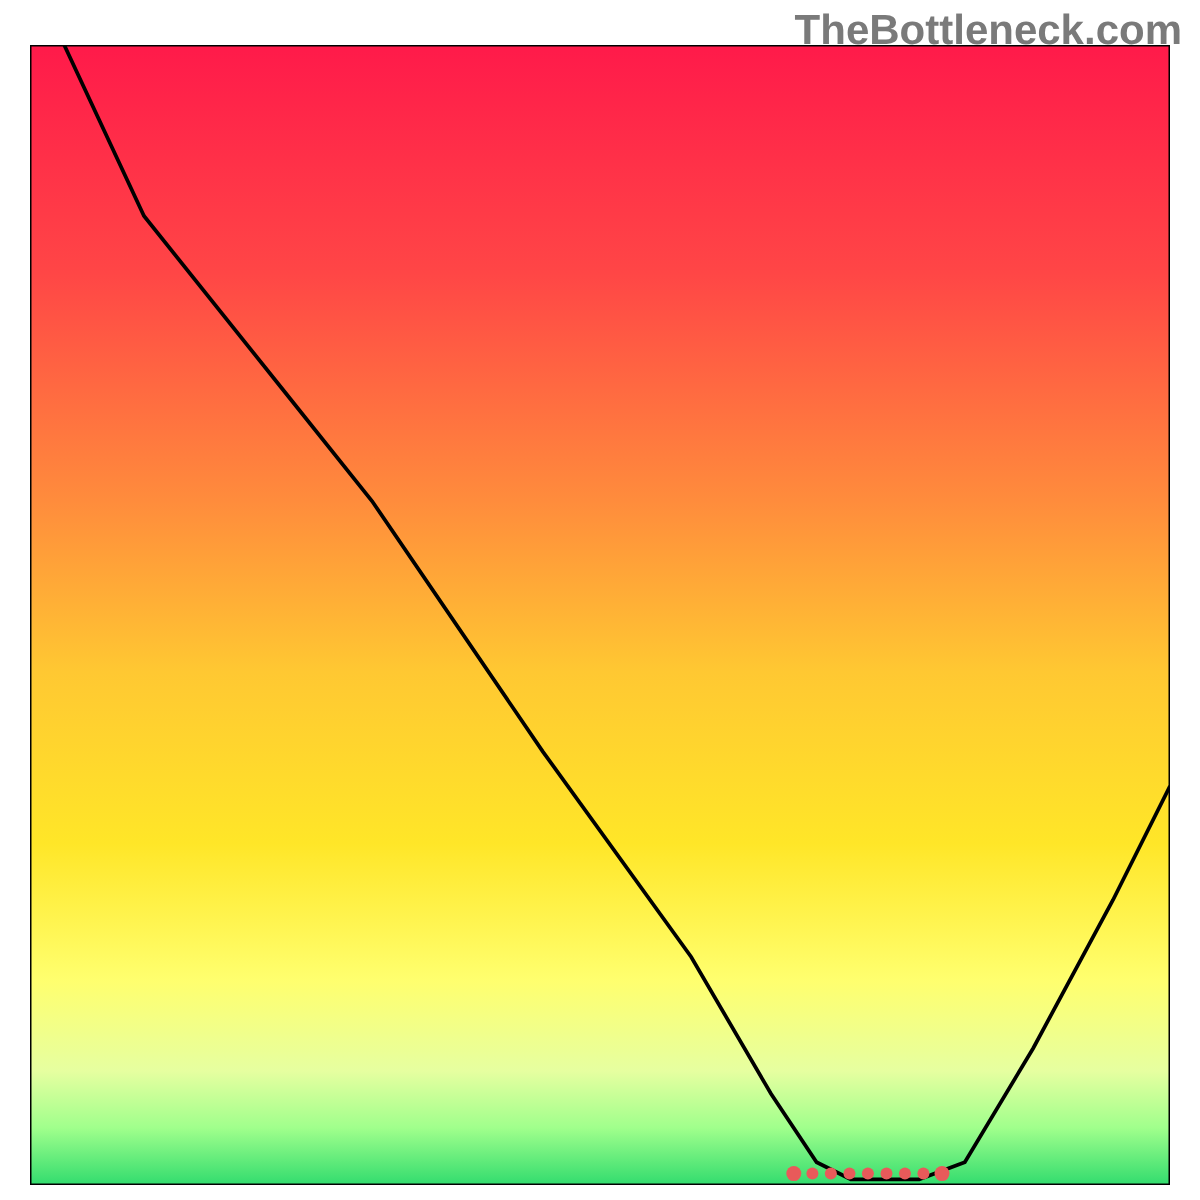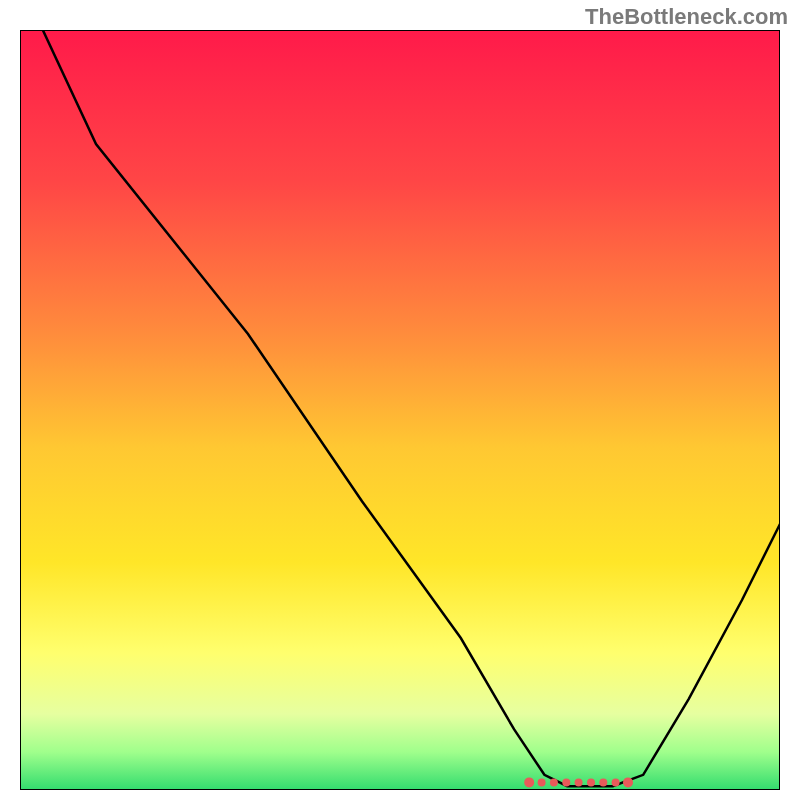--- a/index.html
+++ b/index.html
@@ -8,21 +8,21 @@
     width: 800px;
     height: 800px;
     background: #ffffff;
     font-family: Arial, sans-serif;
     position: relative;
   }
   .watermark {
     position: absolute;
     top: 4px;
     right: 12px;
-    font-size: 22px;
+    font-size: 28px;
     font-weight: bold;
     color: #7a7a7a;
     font-family: Arial, sans-serif;
   }
   .chart-container {
     position: absolute;
     top: 30px;
     left: 20px;
     width: 760px;
     height: 760px;

